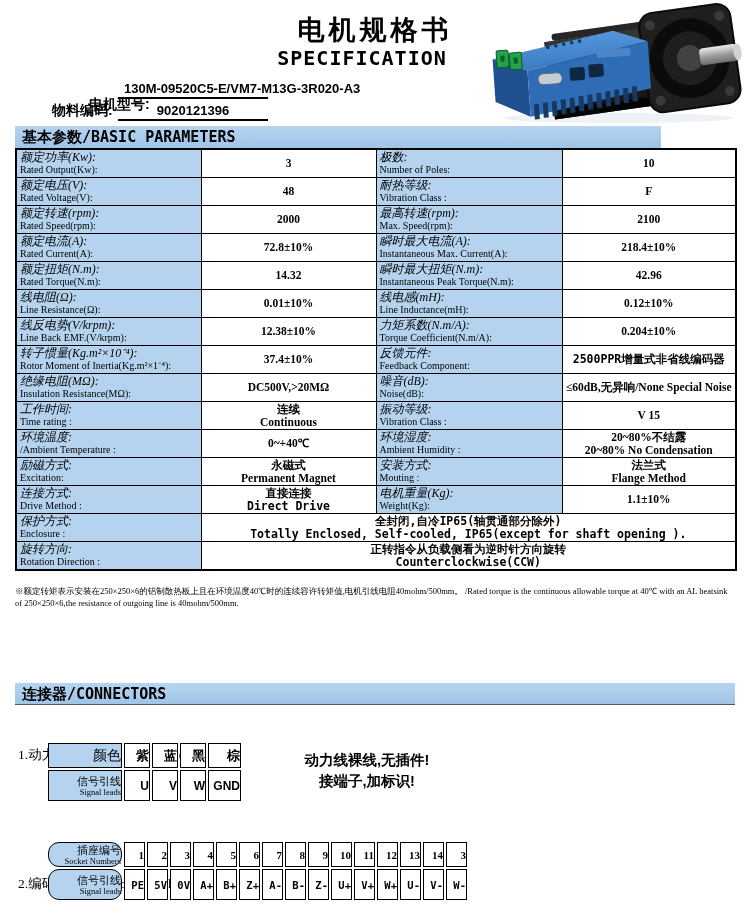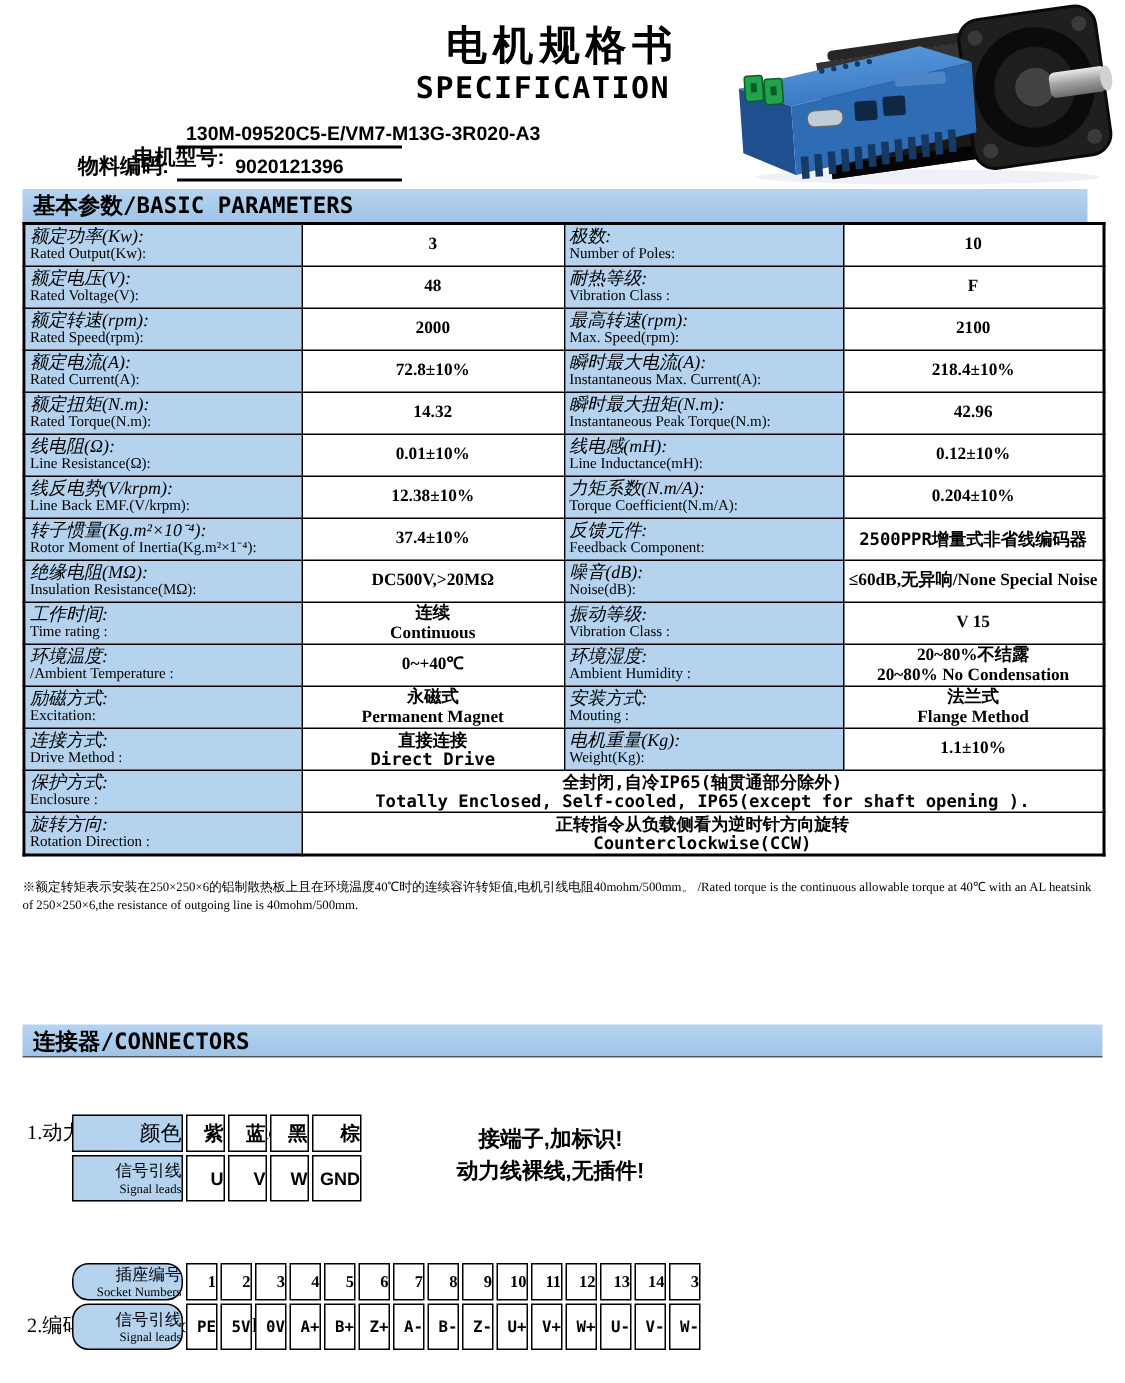--- a/index.html
+++ b/index.html
@@ -18,21 +18,21 @@
   .model-value { left:124px; top:81px; }
   .code-value  { left:118px; top:103px; width:150px; text-align:center; }
 
   
   .photo { position:absolute; right:4px; top:2px; width:268px; height:122px; }
 
   
   .bar { position:absolute; left:15px; height:22px; line-height:22px; padding-left:7px;
          background:linear-gradient(180deg,#b6d4f0 0%,#9fc4e7 100%);
          font-family:"DejaVu Sans Mono", monospace; font-weight:bold; font-size:15px; }
-  .bar1 { top:126px; width:710px; }
+  .bar1 { top:126px; width:646px; }
   .bar2 { top:683px; width:720px; border-bottom:1px solid #555; }
 
   
   table.spec { position:absolute; left:15px; top:148px; width:720px;
                border-collapse:collapse; table-layout:fixed; border:2px solid #000; }
   table.spec td { border:1px solid #000; height:27px; overflow:hidden; }
   td.lbl { background:#b5d3ee; padding:1px 3px; vertical-align:middle; }
   td.lbl .cn { font-size:12px; line-height:13px; font-family:"Liberation Serif", serif; white-space:nowrap;font-style:italic; }
   td.lbl .en { font-size:10px; line-height:12px; font-family:"Liberation Serif", serif; white-space:nowrap; }
   td.val { text-align:center; vertical-align:middle; font-weight:bold;
@@ -445,22 +445,22 @@
             <div class="sigP">W</div>
           </td>
           <td class="gnd">
             <div class="sigP">GND</div>
           </td>
         </tr>
       </tbody>
   </table>
 
   <div class="power-note">
+    <div>动力线裸线,无插件!</div>
     <div>接端子,加标识!</div>
-    <div>动力线裸线,无插件!</div>
   </div>
 
   <div class="sub-title sub2">2.编码器插座/Encoder Socket</div>
   <table class="pin encoder-table">
     <tbody>
         <tr class="r1">
           <td class="head">
             <div class="cn-sm">插座编号</div>
             <div class="en-sm">Socket Numbers</div>
           </td>

